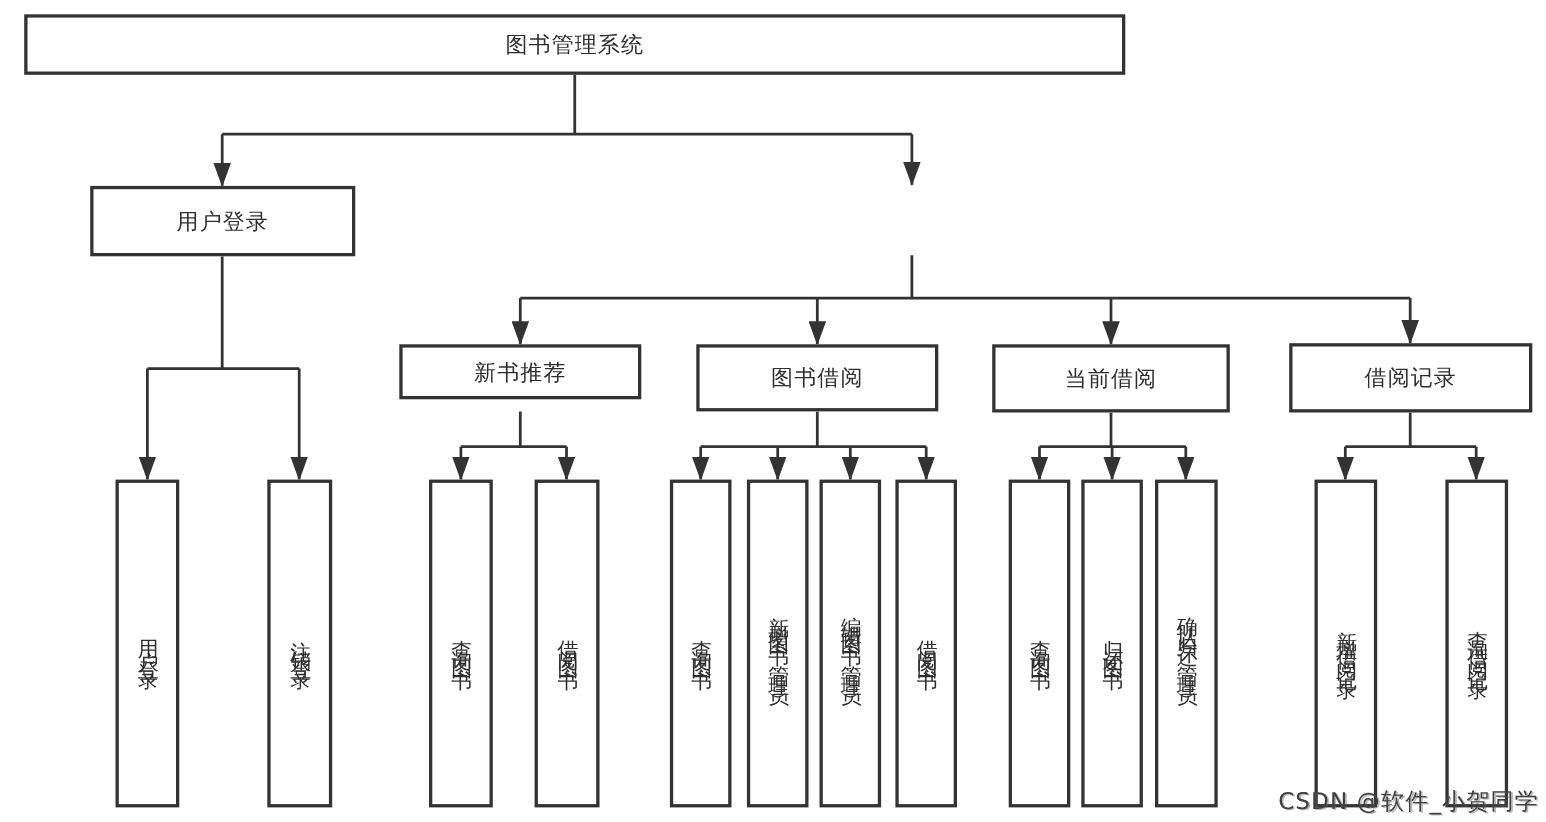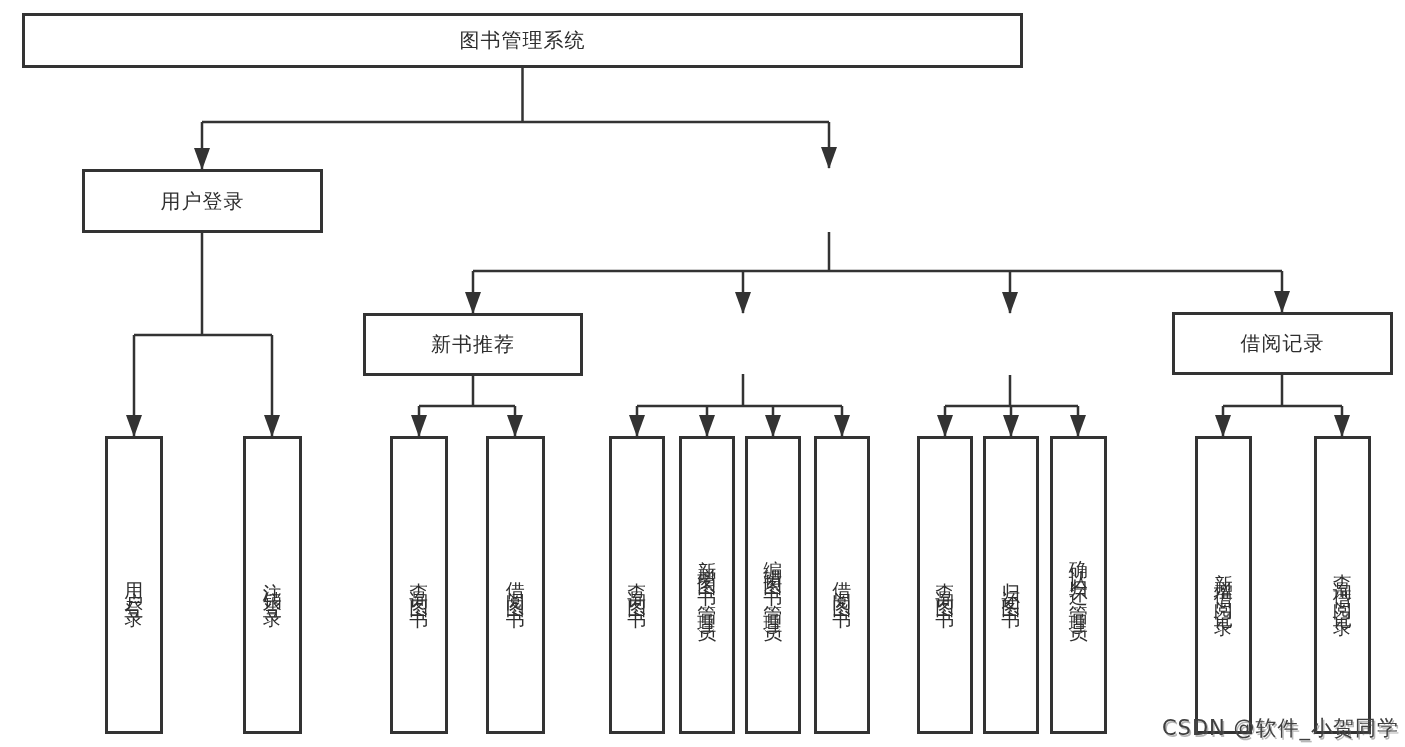--- a/index.html
+++ b/index.html
@@ -28,21 +28,21 @@
     letter-spacing:9px;
     font-size:19px;
     line-height:1.35;
     white-space:normal;
     top:436px; height:298px;
   }
   
   #n-root           { left:22px;   top:13px;  width:1001px; height:55px;text-align:center; }
   #n-user-login     { left:82px;   top:169px; width:241px;  height:64px; }
   #n-book-mgmt      { left:711px;  top:168px; width:236px;  height:64px; }
-  #n-new-rec        { left:363px;  top:313px; width:220px;  height:63px; }
+  #n-new-rec        { left:363px;  top:313px; width:220px;  height:50px; }
   #n-book-borrow    { left:633px;  top:313px; width:220px;  height:61px; }
   #n-current-borrow { left:902px;  top:313px; width:216px;  height:62px; }
   #n-borrow-records { left:1172px; top:312px; width:221px;  height:63px; }
   
   #n-leaf1  { left:105px;  width:58px; }
   #n-leaf2  { left:243px;  width:59px; }
   #n-leaf3  { left:390px;  width:58px; }
   #n-leaf4  { left:486px;  width:59px; }
   #n-leaf5  { left:609px;  width:56px; }
   #n-leaf6  { left:679px;  width:56px; }
@@ -110,20 +110,22 @@
       <line x1="1223" y1="406" x2="1223" y2="436" marker-end="url(#arr)"></line>
       <line x1="1342" y1="406" x2="1342" y2="436" marker-end="url(#arr)"></line>
     </g>
   </svg>
 
   <div class="box" id="n-root">图书管理系统</div>
 
   <div class="box" id="n-user-login">用户登录</div>
 
   <div class="box" id="n-new-rec">新书推荐</div>
+  <div class="box" id="n-book-borrow">图书借阅</div>
+  <div class="box" id="n-current-borrow">当前借阅</div>
   <div class="box" id="n-borrow-records">借阅记录</div>
 
   <div class="box vbox" id="n-leaf1">用户登录</div>
   <div class="box vbox" id="n-leaf2">注销登录</div>
 
   <div class="box vbox" id="n-leaf3">查询图书</div>
   <div class="box vbox" id="n-leaf4">借阅图书</div>
 
   <div class="box vbox" id="n-leaf5">查询图书</div>
   <div class="box vbox" id="n-leaf6">新增图书（管理员）</div>

